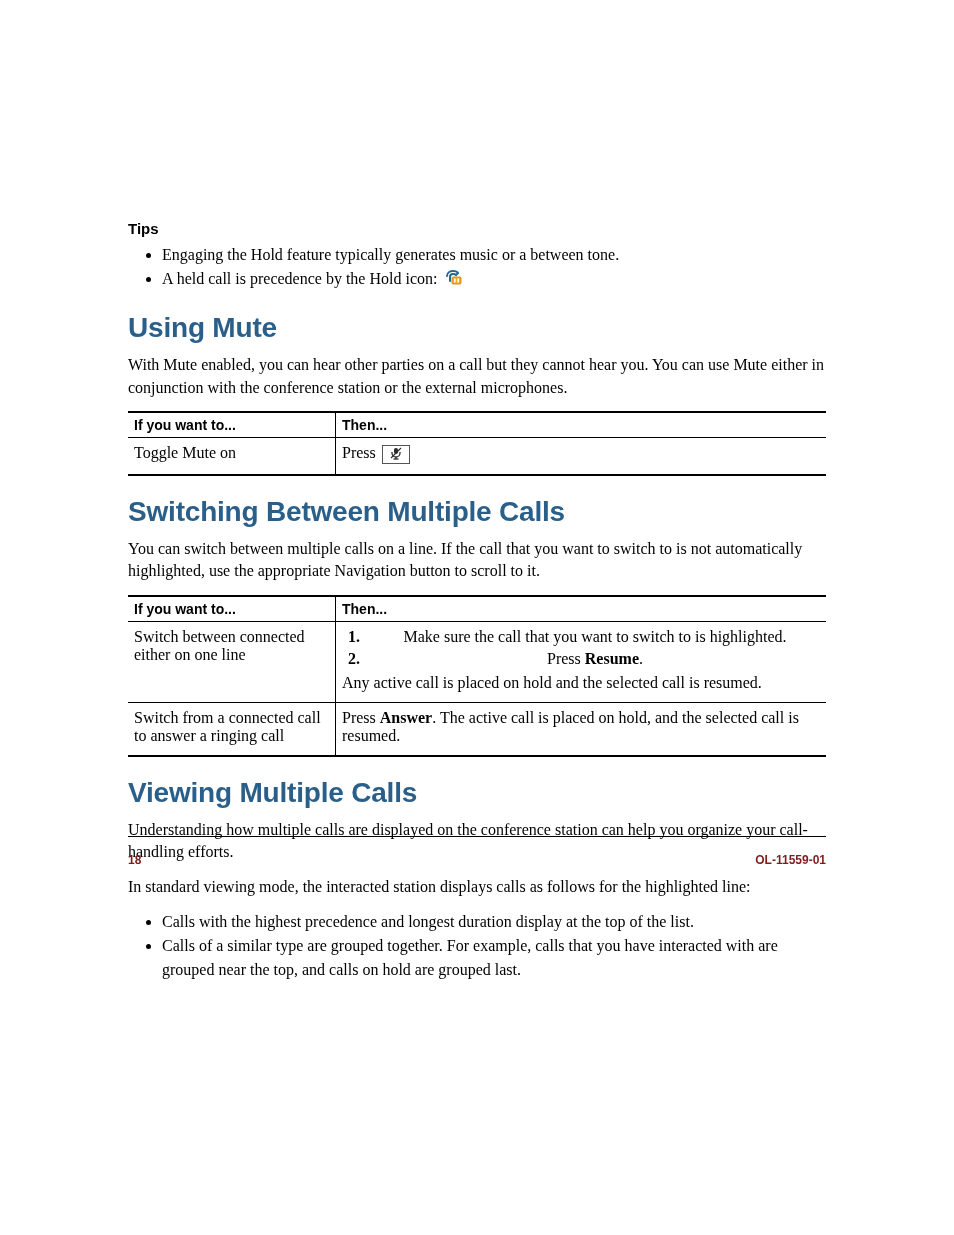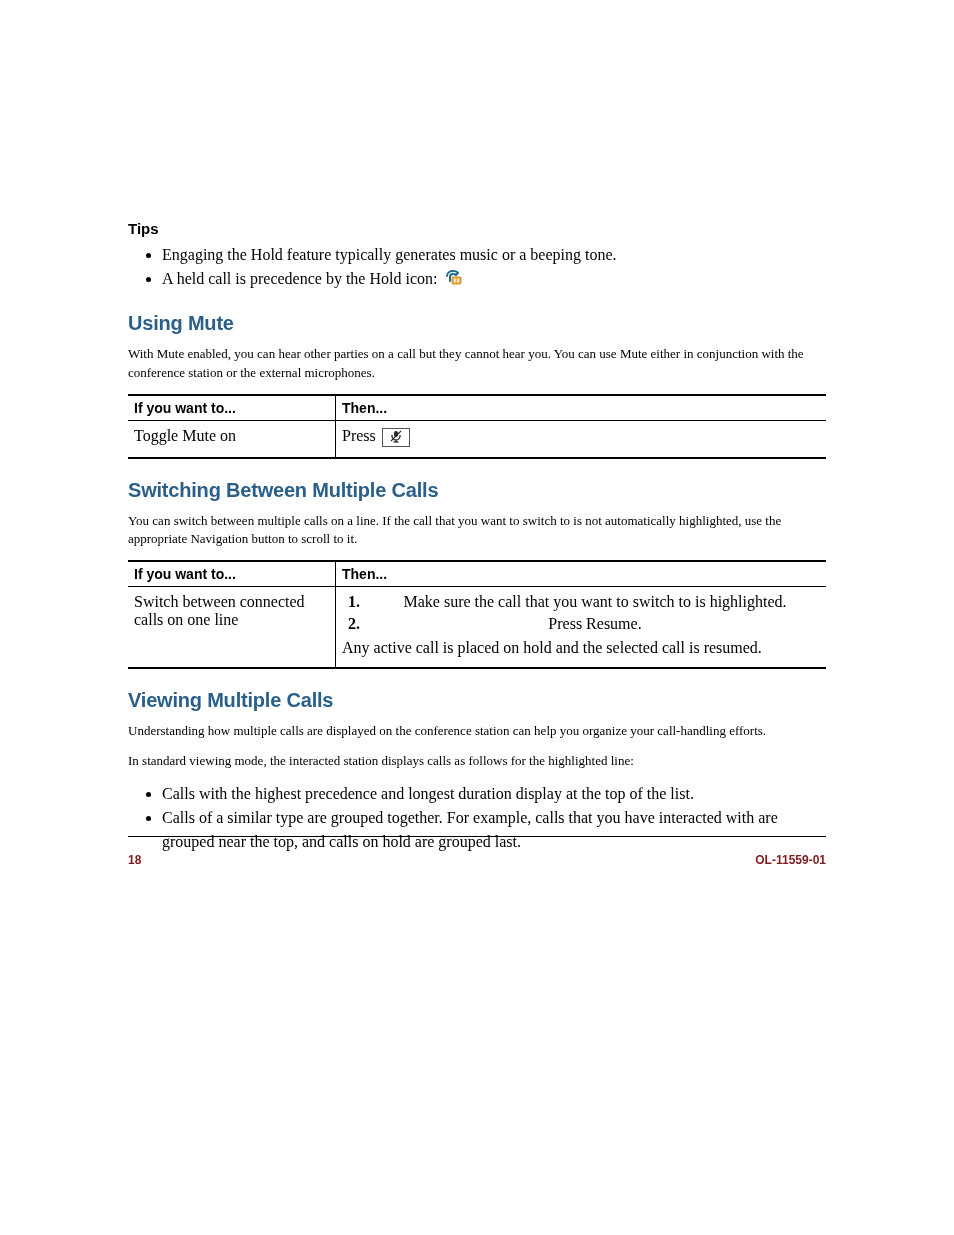--- a/index.html
+++ b/index.html
@@ -32,26 +32,26 @@
   }
   .hold-icon {
     display: inline-block;
     vertical-align: middle;
     margin-left: 4px;
   }
   h2.section {
     font-family: Arial, Helvetica, sans-serif;
     font-weight: bold;
     color: #2a5f8a;
-    font-size: 20px;
+    font-size: 28px;
     margin: 20px 0 10px 0;
     letter-spacing: -0.2px;
   }
   p.body {
-    font-size: 13px;
+    font-size: 16px;
     line-height: 1.4;
     margin: 0 0 12px 0;
   }
   table.doc {
     border-collapse: collapse;
     width: 100%;
     margin: 8px 0 12px 0;
     font-size: 16px;
   }
   table.doc th {
@@ -106,31 +106,31 @@
     border-top: 1px solid #000;
     padding-top: 16px;
     font-family: Arial, Helvetica, sans-serif;
     font-weight: bold;
     font-size: 12px;
     color: #7f1d1d;
   }
   .footer .pageno { float: left; }
   .footer .docid { float: right; }
   .col-narrow { width: 195px; }
-  b { font-weight: normal; }
+  b { font-weight: bold; }
 </style>
 </head>
 <body>
 
 <div class="page">
 
   <div>
     <div class="tips-heading">Tips</div>
     <ul class="bullets">
-      <li>Engaging the Hold feature typically generates music or a beeping tone.</li>
+      <li>Engaging the Hold feature typically generates music or a between tone.</li>
       <li>
         <span>A held call is precedence by the Hold icon:</span>
         <span class="hold-icon">
           <svg width="18" height="16" viewBox="0 0 18 16">
             <path d="M2 7 C2 3 6 2 8 2 C10 2 12 2 13 4 L11 6 C10 5 9 5 8 5 C6 5 5 6 5 8 L5 12" fill="none" stroke="#1f6a8e" stroke-width="2" stroke-linecap="round"></path>
             <rect x="7" y="8" width="9" height="7" rx="1" fill="#f4a733" stroke="#c97f12" stroke-width="0.8"></rect>
             <rect x="9" y="9.5" width="1.6" height="4" fill="#fff"></rect>
             <rect x="12.4" y="9.5" width="1.6" height="4" fill="#fff"></rect>
           </svg>
         </span>
@@ -170,31 +170,37 @@
   <h2 class="section">Switching Between Multiple Calls</h2>
   <p class="body">You can switch between multiple calls on a line. If the call that you want to switch to is not automatically highlighted, use the appropriate Navigation button to scroll to it.</p>
 
   <table class="doc">
     <tbody>
         <tr>
       <th class="col-narrow">If you want to...</th>
       <th>Then...</th>
     </tr>
     <tr>
-      <td>Switch between connected calls on one line</td>
+      <td>Switch between connected either on one line</td>
       <td>
         <ol class="steps">
           <li>Make sure the call that you want to switch to is highlighted.</li>
           <li>
             <span>Press </span><b>Resume</b><span>.</span>
           </li>
         </ol>
         <div>Any active call is placed on hold and the selected call is resumed.</div>
       </td>
     </tr>
+    <tr>
+      <td>Switch from a connected call to answer a ringing call</td>
+      <td>
+        <span>Press </span><b>Answer</b><span>. The active call is placed on hold, and the selected call is resumed.</span>
+      </td>
+    </tr>
   </tbody>
     </table>
 
   <h2 class="section">Viewing Multiple Calls</h2>
   <p class="body">Understanding how multiple calls are displayed on the conference station can help you organize your call-handling efforts.</p>
   <p class="body">In standard viewing mode, the interacted station displays calls as follows for the highlighted line:</p>
   <ul class="bullets">
     <li>Calls with the highest precedence and longest duration display at the top of the list.</li>
     <li>Calls of a similar type are grouped together. For example, calls that you have interacted with are grouped near the top, and calls on hold are grouped last.</li>
   </ul>

